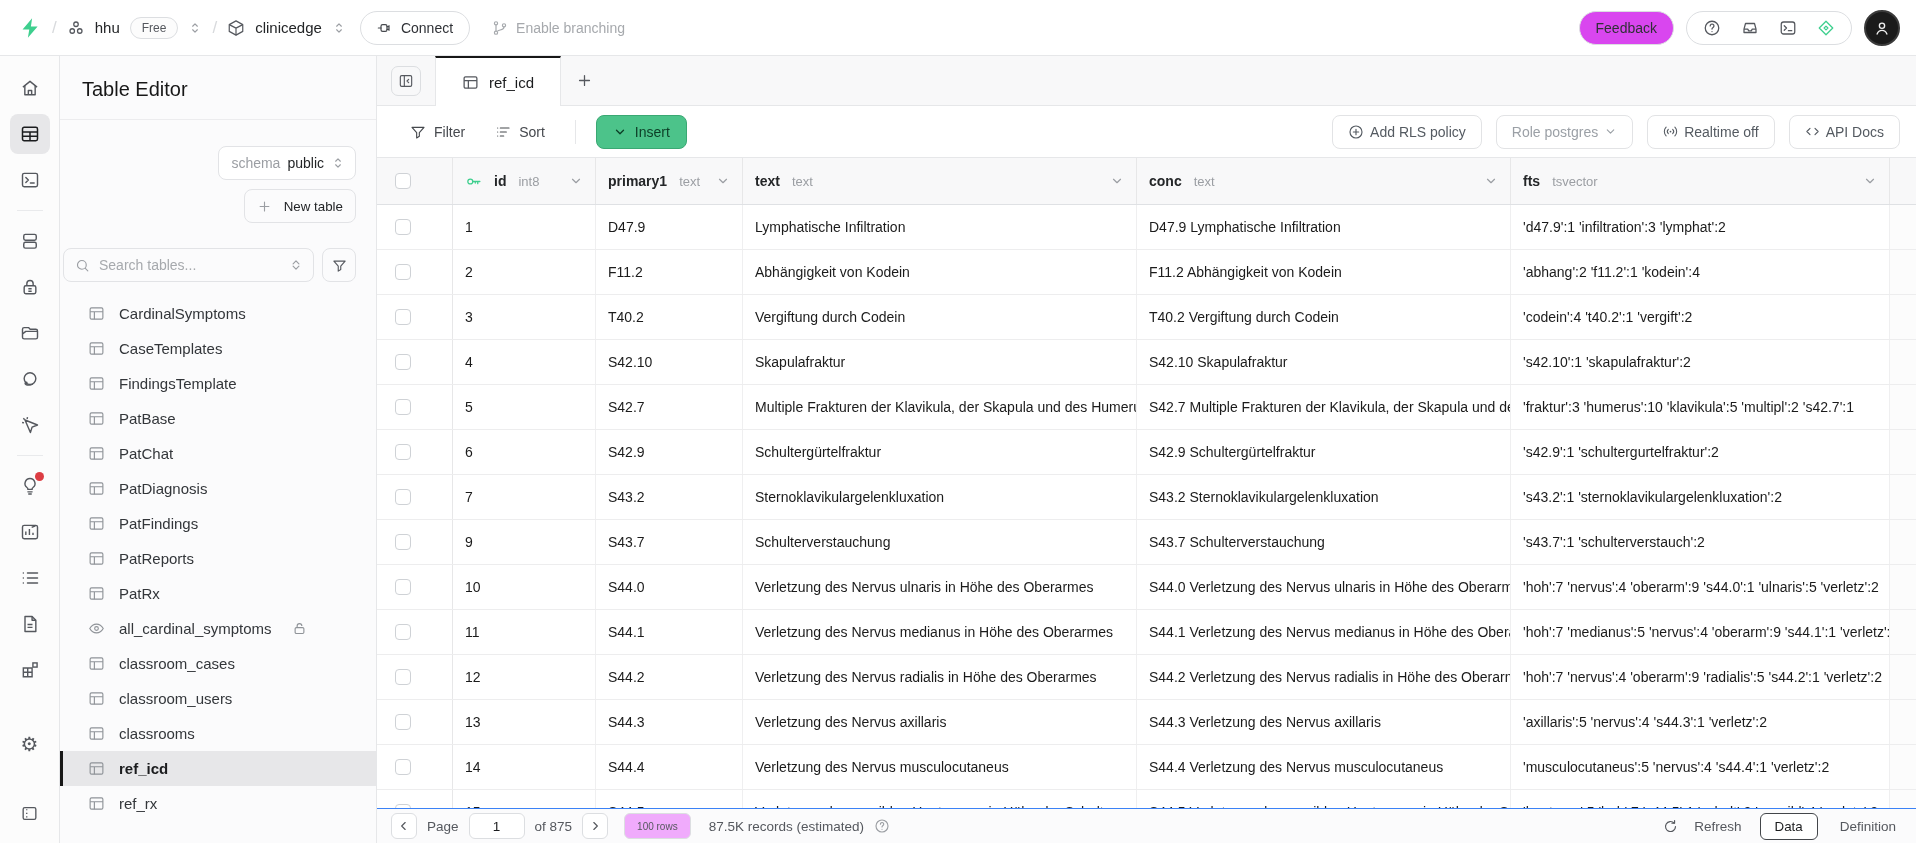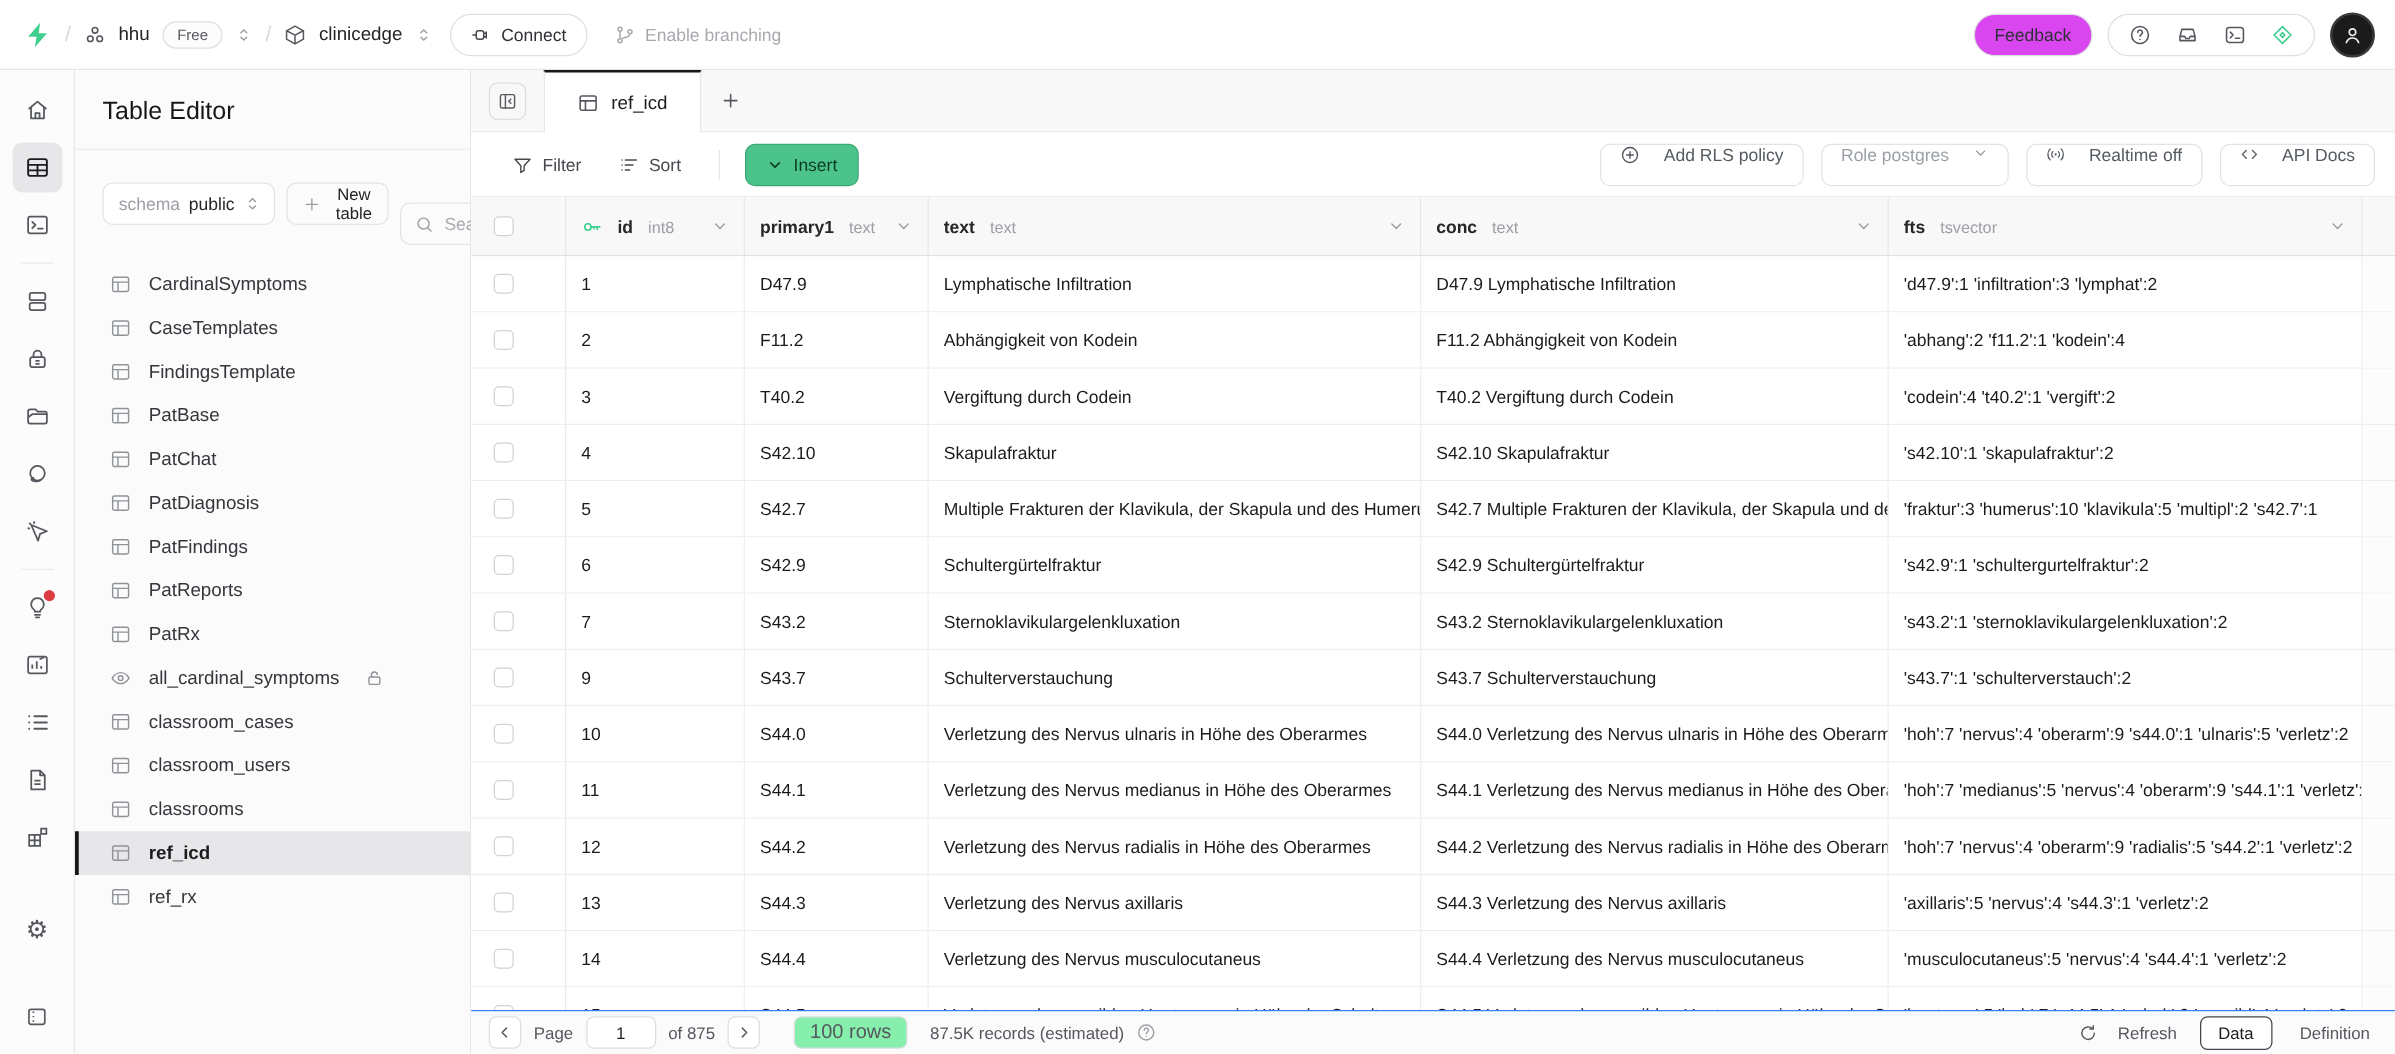--- a/index.html
+++ b/index.html
@@ -31,21 +31,21 @@
   .rail-btn.active { background:#e7e7e9; color:#1b1c1e; }
   .rail-div { width:26px; border-top:1px solid #e9eaec; margin:4px 0; }
   .rail-gap { height:22px; }
   .red-dot { position:absolute; top:6px; right:6px; width:9px; height:9px; border-radius:50%; background:#dc3d43; }
   .rail-bottom { margin-top:auto; margin-bottom:10px; }
   .gear-glyph { font-size:20px; line-height:1; }
 
   
   .sidebar { width:317px; flex:none; background:#fbfbfc; border-right:1px solid #e6e7e9; display:flex; flex-direction:column; }
   .sb-title { font-size:20px; font-weight:400; color:#171717; padding:22px 0 18px 22px; border-bottom:1px solid #ececee; }
-  .sb-controls { padding:26px 20px 0 22px; display:flex; flex-direction:row; gap:9px; }
+  .sb-controls { padding:26px 20px 0 22px; display:flex; flex-direction:column; gap:9px;align-items:flex-end; }
   .select-box { height:34px; border:1px solid #e2e3e6; border-radius:8px; background:#fff; display:flex; align-items:center; padding:0 10px 0 12px; gap:7px; cursor:pointer; }
   .select-box .lbl { color:#9b9ea3; }
   .select-box .val { color:#232527; }
   .newtable-btn { height:34px; border:1px solid #e2e3e6; border-radius:8px; background:#fbfbfc; display:flex; align-items:center; padding:0 12px; gap:12px; color:#232527; cursor:pointer; }
   .newtable-btn .plus { color:#9b9ea3; }
   .search-row { display:flex; gap:8px; margin-top:16px; }
   .search-box { flex:1; height:34px; border:1px solid #e2e3e6; border-radius:8px; display:flex; align-items:center; padding:0 10px 0 11px; gap:9px; color:#9b9ea3; background:transparent; }
   .search-box input { border:none; outline:none; background:transparent; flex:1; font-size:14px; font-family:inherit; color:#232527; min-width:0; }
   .search-box input::placeholder { color:#a6a9ad; }
   .filter-sq { width:34px; height:34px; border:1px solid #e2e3e6; border-radius:8px; display:flex; align-items:center; justify-content:center; color:#55585e; cursor:pointer; background:transparent; }
@@ -64,21 +64,21 @@
   .collapse-btn { width:30px; height:30px; border:1px solid #dcdee1; border-radius:7px; background:#f8f8f9; display:flex; align-items:center; justify-content:center; color:#55585e; cursor:pointer; }
   .tab { display:flex; align-items:center; gap:10px; padding:0 26px; background:#fff; border-left:1px solid #e6e7e9; border-right:1px solid #e6e7e9; border-top:2px solid #171717; margin-bottom:-1px; font-size:15px; color:#1b1c1e; cursor:pointer; }
   .tab .ic { color:#55585e; }
   .newtab-btn { display:flex; align-items:center; justify-content:center; width:46px; color:#55585e; cursor:pointer; }
 
   .toolbar { height:52px; border-bottom:1px solid #e6e7e9; display:flex; align-items:center; padding:0 16px 0 23px; gap:10px; flex:none; background:#fff; }
   .tool-txt-btn { display:flex; align-items:center; gap:8px; color:#45484d; font-size:14px; padding:7px 10px; border-radius:7px; cursor:pointer; }
   .tool-div { width:1px; height:24px; background:#e6e7e9; margin:0 10px; }
   .insert-btn { display:flex; align-items:center; gap:8px; background:#4cc38a; border:1px solid #3aa873; color:#0c3d26; border-radius:8px; height:34px; padding:0 16px; font-size:14px; font-weight:500; cursor:pointer; }
   .toolbar-right { margin-left:auto; display:flex; align-items:center; gap:14px; }
-  .tb-btn { display:flex; gap:19px; height:34px; padding:0 15px; border:1px solid #e2e3e5; border-radius:8px; background:#fff; font-size:14px; color:#545a61; cursor:pointer; }
+  .tb-btn { display:flex; align-items:center; gap:6px; height:34px; padding:0 15px; border:1px solid #e2e3e5; border-radius:8px; background:#fff; font-size:14px; color:#545a61; cursor:pointer; }
   .tb-btn.muted { color:#9ba0a6; }
 
   
   .grid { flex:1; display:flex; flex-direction:column; min-height:0; background:#fcfcfc; }
   .ghead { height:47px; display:flex; flex:none; background:#f8f8f9; border-bottom:1px solid #dfe1e4; }
   .hcell { display:flex; align-items:center; border-right:1px solid #e7e7e8; padding:0 12px; gap:12px; min-width:0; overflow:hidden; }
   .hcell .cname { font-weight:700; font-size:14px; color:#242628; white-space:nowrap; }
   .hcell .ctype { font-size:13px; color:#9b9ea3; white-space:nowrap; }
   .hcell .chev { margin-left:auto; color:#9b9ea3; }
   .csel { width:76px; flex:none; display:flex; align-items:center; padding-left:18px; border-right:1px solid #e7e7e8; }
@@ -91,21 +91,21 @@
   .cb { width:16px; height:16px; border:1.5px solid #cfd2d6; border-radius:4px; background:#fff; cursor:pointer; flex:none; }
   .gbody { flex:1; overflow:hidden; }
   .grow { height:45px; display:flex; background:#fff; border-bottom:1px solid #ededee; }
   .gcell { display:flex; align-items:center; border-right:1px solid #efeff0; padding:0 12px; font-size:14px; color:#1b1b1b; white-space:nowrap; overflow:hidden; min-width:0; }
   .grow .cfill { background:#fcfcfc; }
 
   
   .gfooter { height:35px; flex:none; border-top:1px solid #3b82f6; background:#fbfbfc; display:flex; align-items:center; padding:0 16px 0 14px; gap:10px; font-size:13.5px; color:#55585e; }
   .pg-btn { width:26px; height:26px; border:1px solid #dcdee1; border-radius:6px; background:#fff; display:flex; align-items:center; justify-content:center; color:#55585e; cursor:pointer; }
   .pg-input { width:56px; height:26px; border:1px solid #dcdee1; border-radius:6px; background:#fff; text-align:center; font-size:13.5px; font-family:inherit; color:#1b1c1e; outline:none; }
-  .rows-btn { height:26px; border:1px solid #dcdee1; border-radius:6px; background:#86efac; padding:0 12px; display:flex; align-items:center; font-size:16px; color:#55585e; cursor:pointer; margin-left:17px; }
+  .rows-btn { height:26px; border:1px solid #dcdee1; border-radius:6px; background:#f0abfc; padding:0 12px; display:flex; align-items:center; font-size:10px; color:#55585e; cursor:pointer; margin-left:6px; }
   .records { margin-left:8px; }
   .help-circ { color:#9b9ea3; }
   .footer-right { margin-left:auto; display:flex; align-items:center; gap:18px; }
   .refresh-btn { display:flex; align-items:center; gap:16px; color:#55585e; cursor:pointer; }
   .seg-data { height:27px; border:1px solid #43464a; border-radius:6px; background:#fff; padding:0 14px; display:flex; align-items:center; font-weight:500; color:#1b1c1e; cursor:pointer; }
   .seg-def { padding:0 4px; color:#55585e; cursor:pointer; }
 </style>
 </head>
 <body>
 

